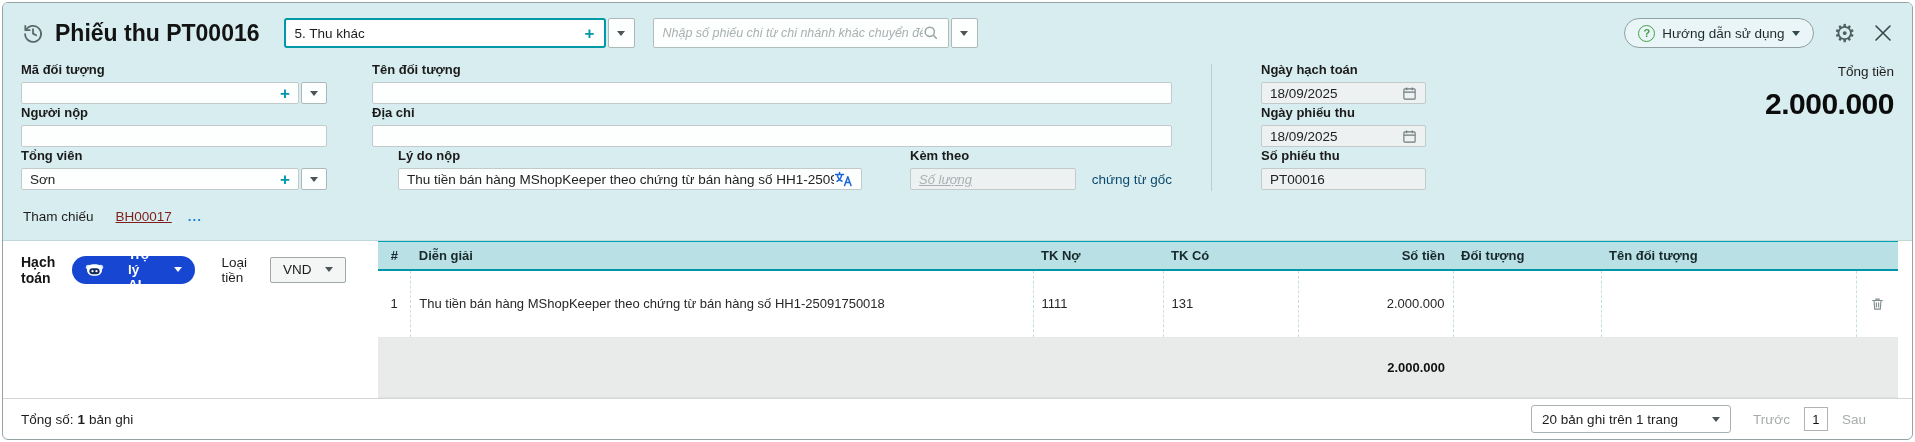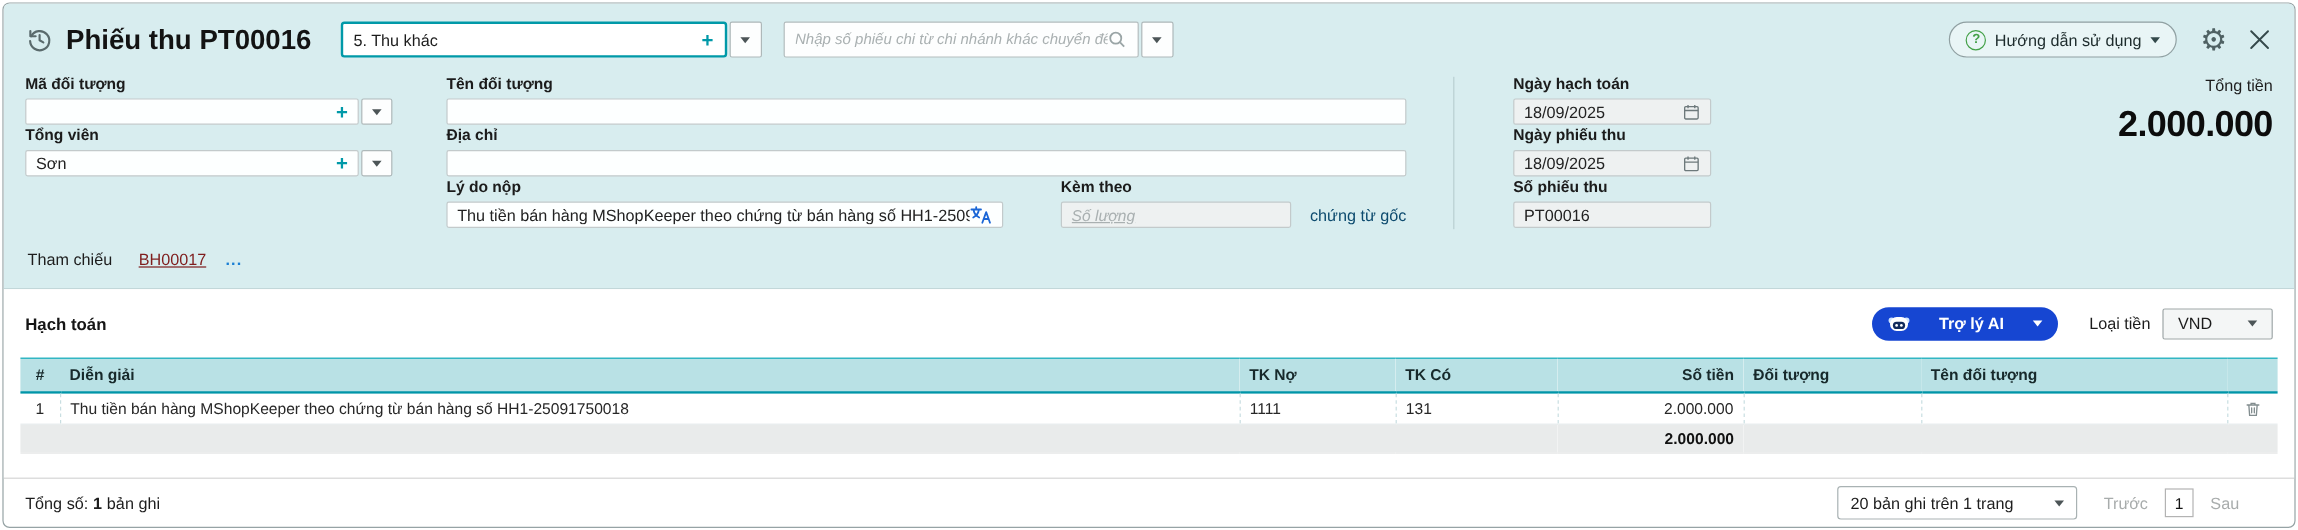--- a/index.html
+++ b/index.html
@@ -40,33 +40,33 @@
   .ftotal{ flex:1; text-align:right; padding-top:2px; }
   .field{ margin-bottom:1px; }
   .field label{ display:block; font-size:13px; font-weight:700; color:#1b1b1b; line-height:16px; margin-bottom:4px; }
   .input{ height:22px; border:1px solid #c3cacb; background:#fdffff; border-radius:2px; font-size:13.5px;
           color:#222; display:flex; align-items:center; padding:0 8px; overflow:hidden; }
   .input.gray{ background:#eef1f1; }
   .combo .input{ flex:1; }
   .combo .dd-btn{ width:26px; height:22px; }
   .val{ white-space:nowrap; overflow:hidden; }
   .row3{ display:flex; align-items:flex-end; }
-  .lydo-wrap{ width:464px; }
+  .lydo-wrap{ width:464px;margin-left:26px; }
   .kemtheo-wrap{ width:192px; margin-left:48px; }
   .suffix-txt{ font-size:13.5px; color:#0c4a6e; margin-left:16px; padding-bottom:4px; white-space:nowrap; }
   .cal-ic{ margin-left:auto; flex-shrink:0; display:flex; }
   .trans-ic{ margin-left:auto; flex-shrink:0; display:flex; }
   .tt-label{ font-size:13.5px; color:#1d1d1d; }
   .tt-value{ font-size:30px; font-weight:700; color:#0c0c0c; margin-top:8px; letter-spacing:-0.5px; }
   .ref-row{ display:flex; align-items:center; padding:18px 0 16px 2px; font-size:13.5px; color:#1d1d1d; }
   .ref-link{ color:#7f1d1d; text-decoration:underline; margin-left:22px; cursor:pointer; }
   .ref-more{ color:#1a7fd4; font-weight:700; margin-left:16px; letter-spacing:1px; cursor:pointer; }
 
   
-  .acct{ flex:1; display:flex; flex-direction:column; background:#fff; }
+  .acct{ flex:1; display:flex; flex-direction:row; background:#fff; }
   .acct-head{ display:flex; align-items:center; height:57px; padding:0 18px; }
   .sec-title{ font-size:14px; font-weight:700; color:#151515; }
   .ai-btn{ height:28px; border-radius:14px; background:#1646d2; color:#fff; display:flex; align-items:center;
            gap:24px; padding:0 13px; font-size:13.5px; font-weight:700; cursor:pointer; }
   .ai-caret{ border-top-color:#fff; border-left-width:4px; border-right-width:4px; border-top-width:5px; }
   .cur-lbl{ font-size:13.5px; color:#1d1d1d; margin-left:26px; }
   .cur-sel{ width:92px; height:26px; border:1px solid #9fa7a8; background:#f4f6f6; border-radius:2px;
             display:flex; align-items:center; padding:0 12px; font-size:13.5px; color:#1c1c1c; margin-left:10px; cursor:pointer; }
 
   table{ margin:0 14px; width:calc(100% - 28px); border-collapse:collapse; table-layout:fixed; font-size:13px; }
@@ -150,20 +150,26 @@
         <div class="field">
           <label>Mã đối tượng</label>
           <div class="combo">
             <div class="input">
               <span class="val"></span>
               <span class="plus">+</span>
             </div>
             <div class="dd-btn">
                 <span class="caret"></span>
               </div>
+          </div>
+        </div>
+        <div class="field">
+          <label>Người nộp</label>
+          <div class="input">
+            <span class="val"></span>
           </div>
         </div>
         <div class="field">
           <label>Tổng viên</label>
           <div class="combo">
             <div class="input">
               <span class="val">Sơn</span>
               <span class="plus">+</span>
             </div>
             <div class="dd-btn">

